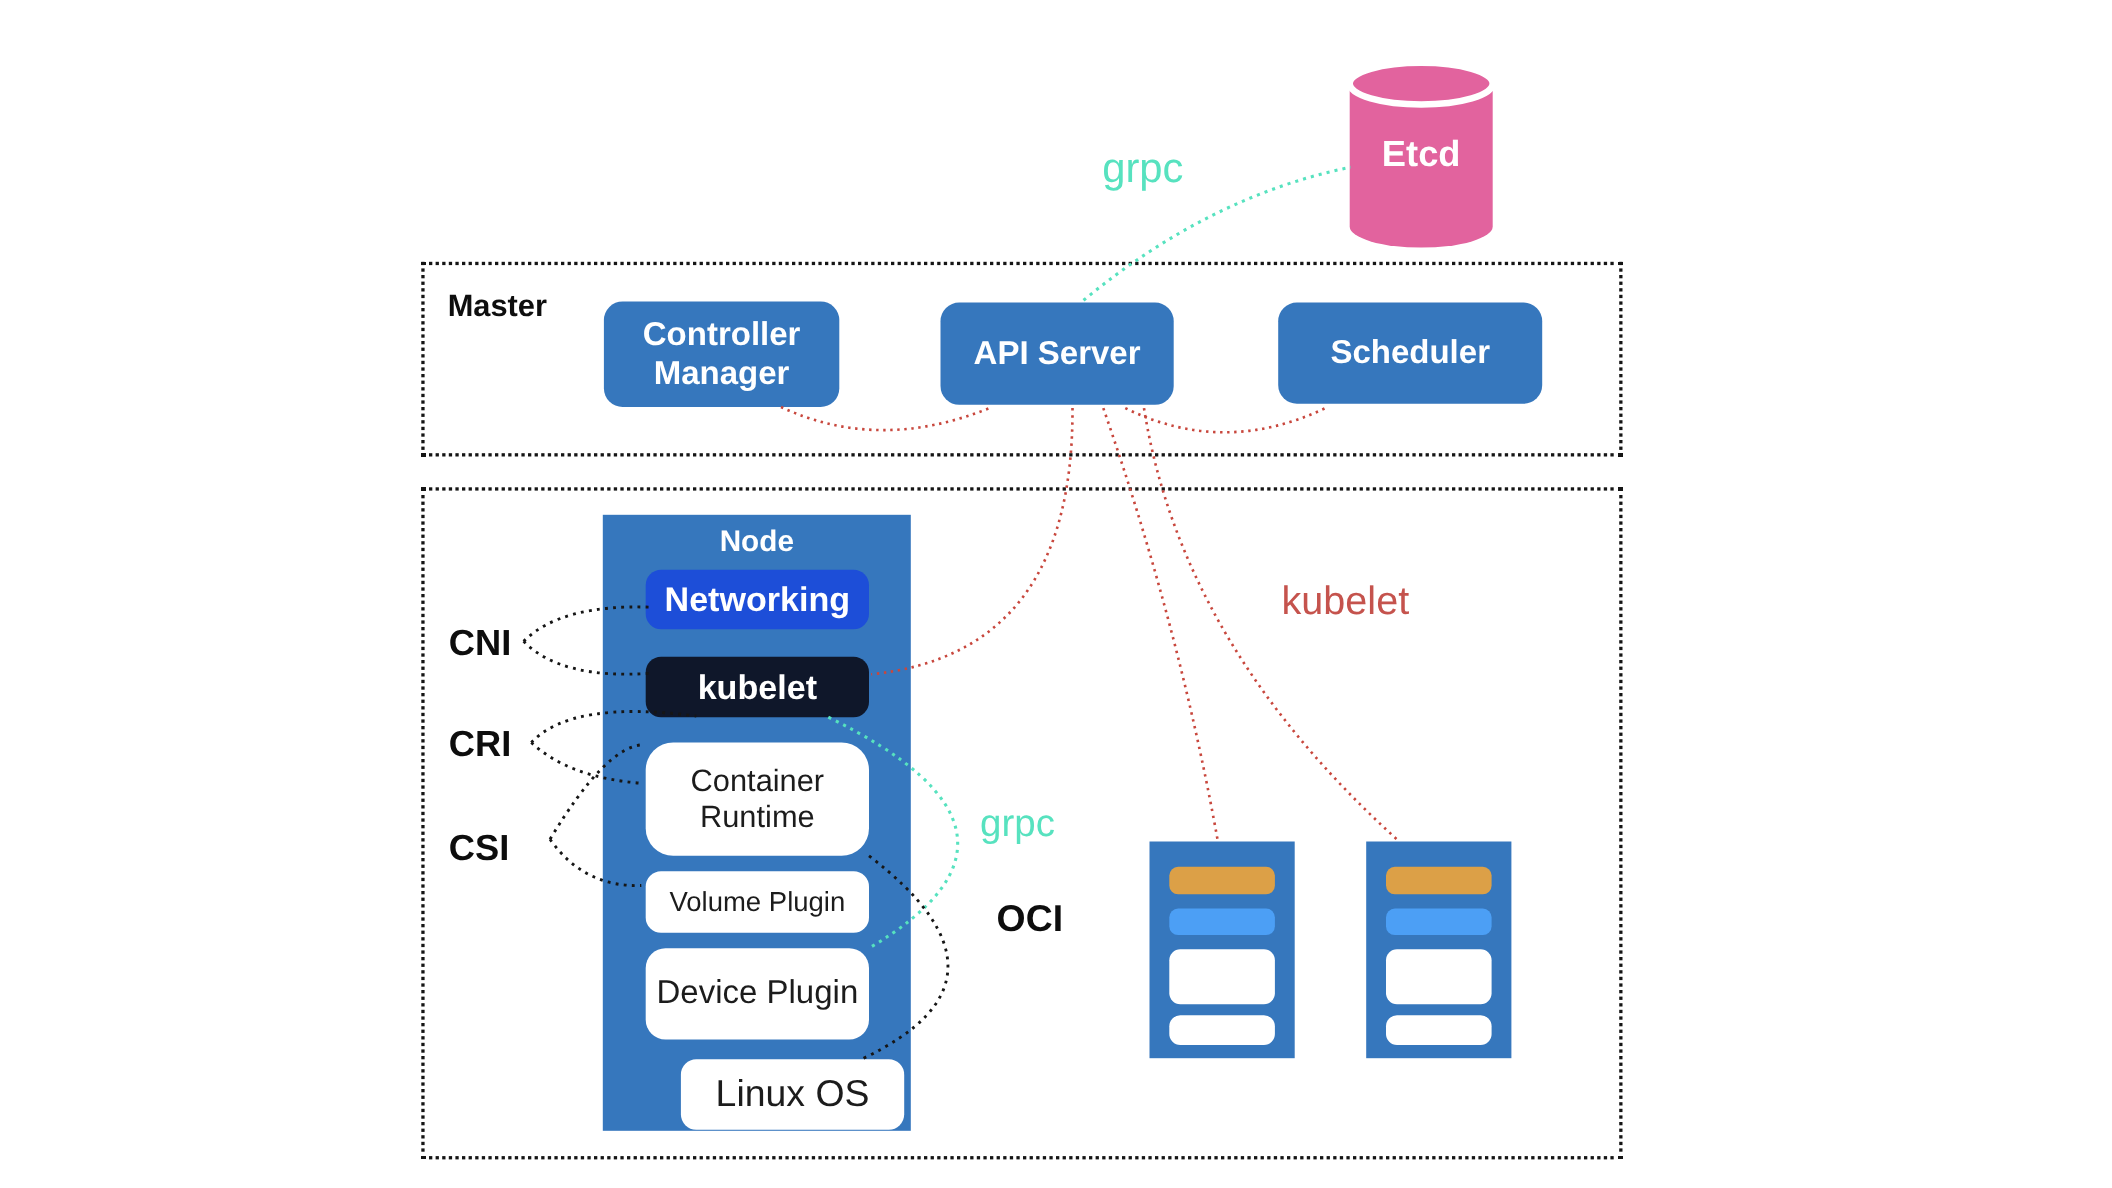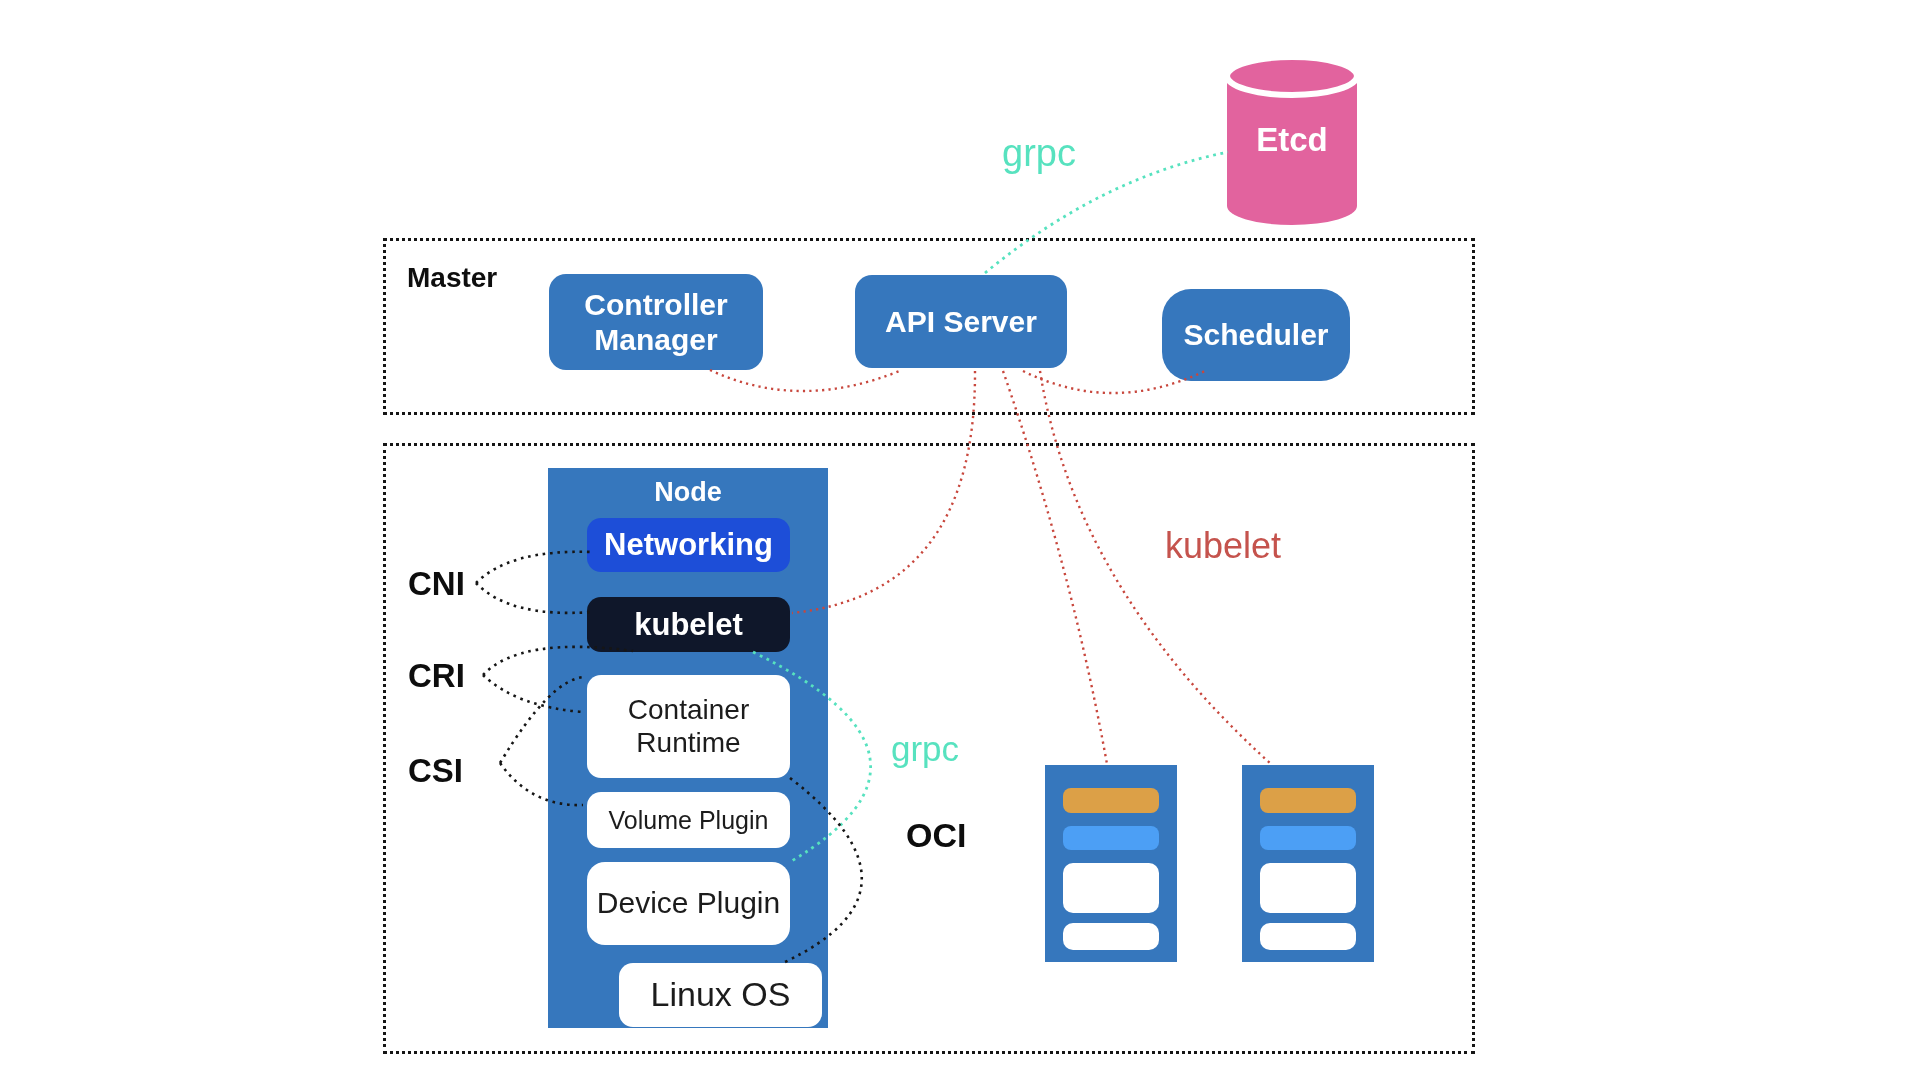--- a/index.html
+++ b/index.html
@@ -15,34 +15,34 @@
   .group-label{position:absolute;font-weight:700;color:#0e0e0e;font-size:28px;}
   .master-label{left:407px;top:262px;}
   
   .bluebox{
     position:absolute;background:#3677BD;border-radius:17px;color:#ffffff;
     display:flex;align-items:center;justify-content:center;text-align:center;
     font-size:30px;font-weight:700;line-height:1.18;
   }
   .b-cm{left:549px;top:274px;width:214px;height:96px;}
   .b-api{left:855px;top:275px;width:212px;height:93px;}
-  .b-sched{left:1162px;top:289px;width:188px;height:92px;border-radius:29px;}
+  .b-sched{left:1162px;top:275px;width:240px;height:92px;}
   
   .node-blue{left:548px;top:468px;width:280px;height:560px;background:#3677BD;}
   .node-title{left:548px;top:477px;width:280px;text-align:center;color:#ffffff;font-size:27px;font-weight:700;}
   
   .row{
     position:absolute;left:587px;width:203px;
     display:flex;align-items:center;justify-content:center;text-align:center;
     border-radius:14px;line-height:1.15;
   }
   .r-networking{top:518px;height:54px;background:#1d4ed8;color:#fff;font-size:31px;font-weight:700;}
   .r-kubelet{top:597px;height:55px;background:#0f172a;color:#fff;font-size:31px;font-weight:700;}
   .r-white{background:#ffffff;color:#1c1c1c;font-weight:400;}
-  .r-cr{top:675px;height:103px;font-size:28px;border-radius:14px;}
+  .r-cr{top:675px;height:103px;font-size:28px;border-radius:25px;}
   .r-vp{top:792px;height:56px;font-size:25px;}
   .r-dp{top:862px;height:83px;font-size:30px;border-radius:18px;}
   .r-os{top:963px;height:64px;font-size:34px;margin-left:32px;}
   
   .iface{position:absolute;color:#0d0d0d;font-size:33px;font-weight:700;}
   .l-cni{left:408px;top:565px;}
   .l-cri{left:408px;top:657px;}
   .l-csi{left:408px;top:752px;}
   .l-oci{left:906px;top:816px;font-size:34px;}
   

